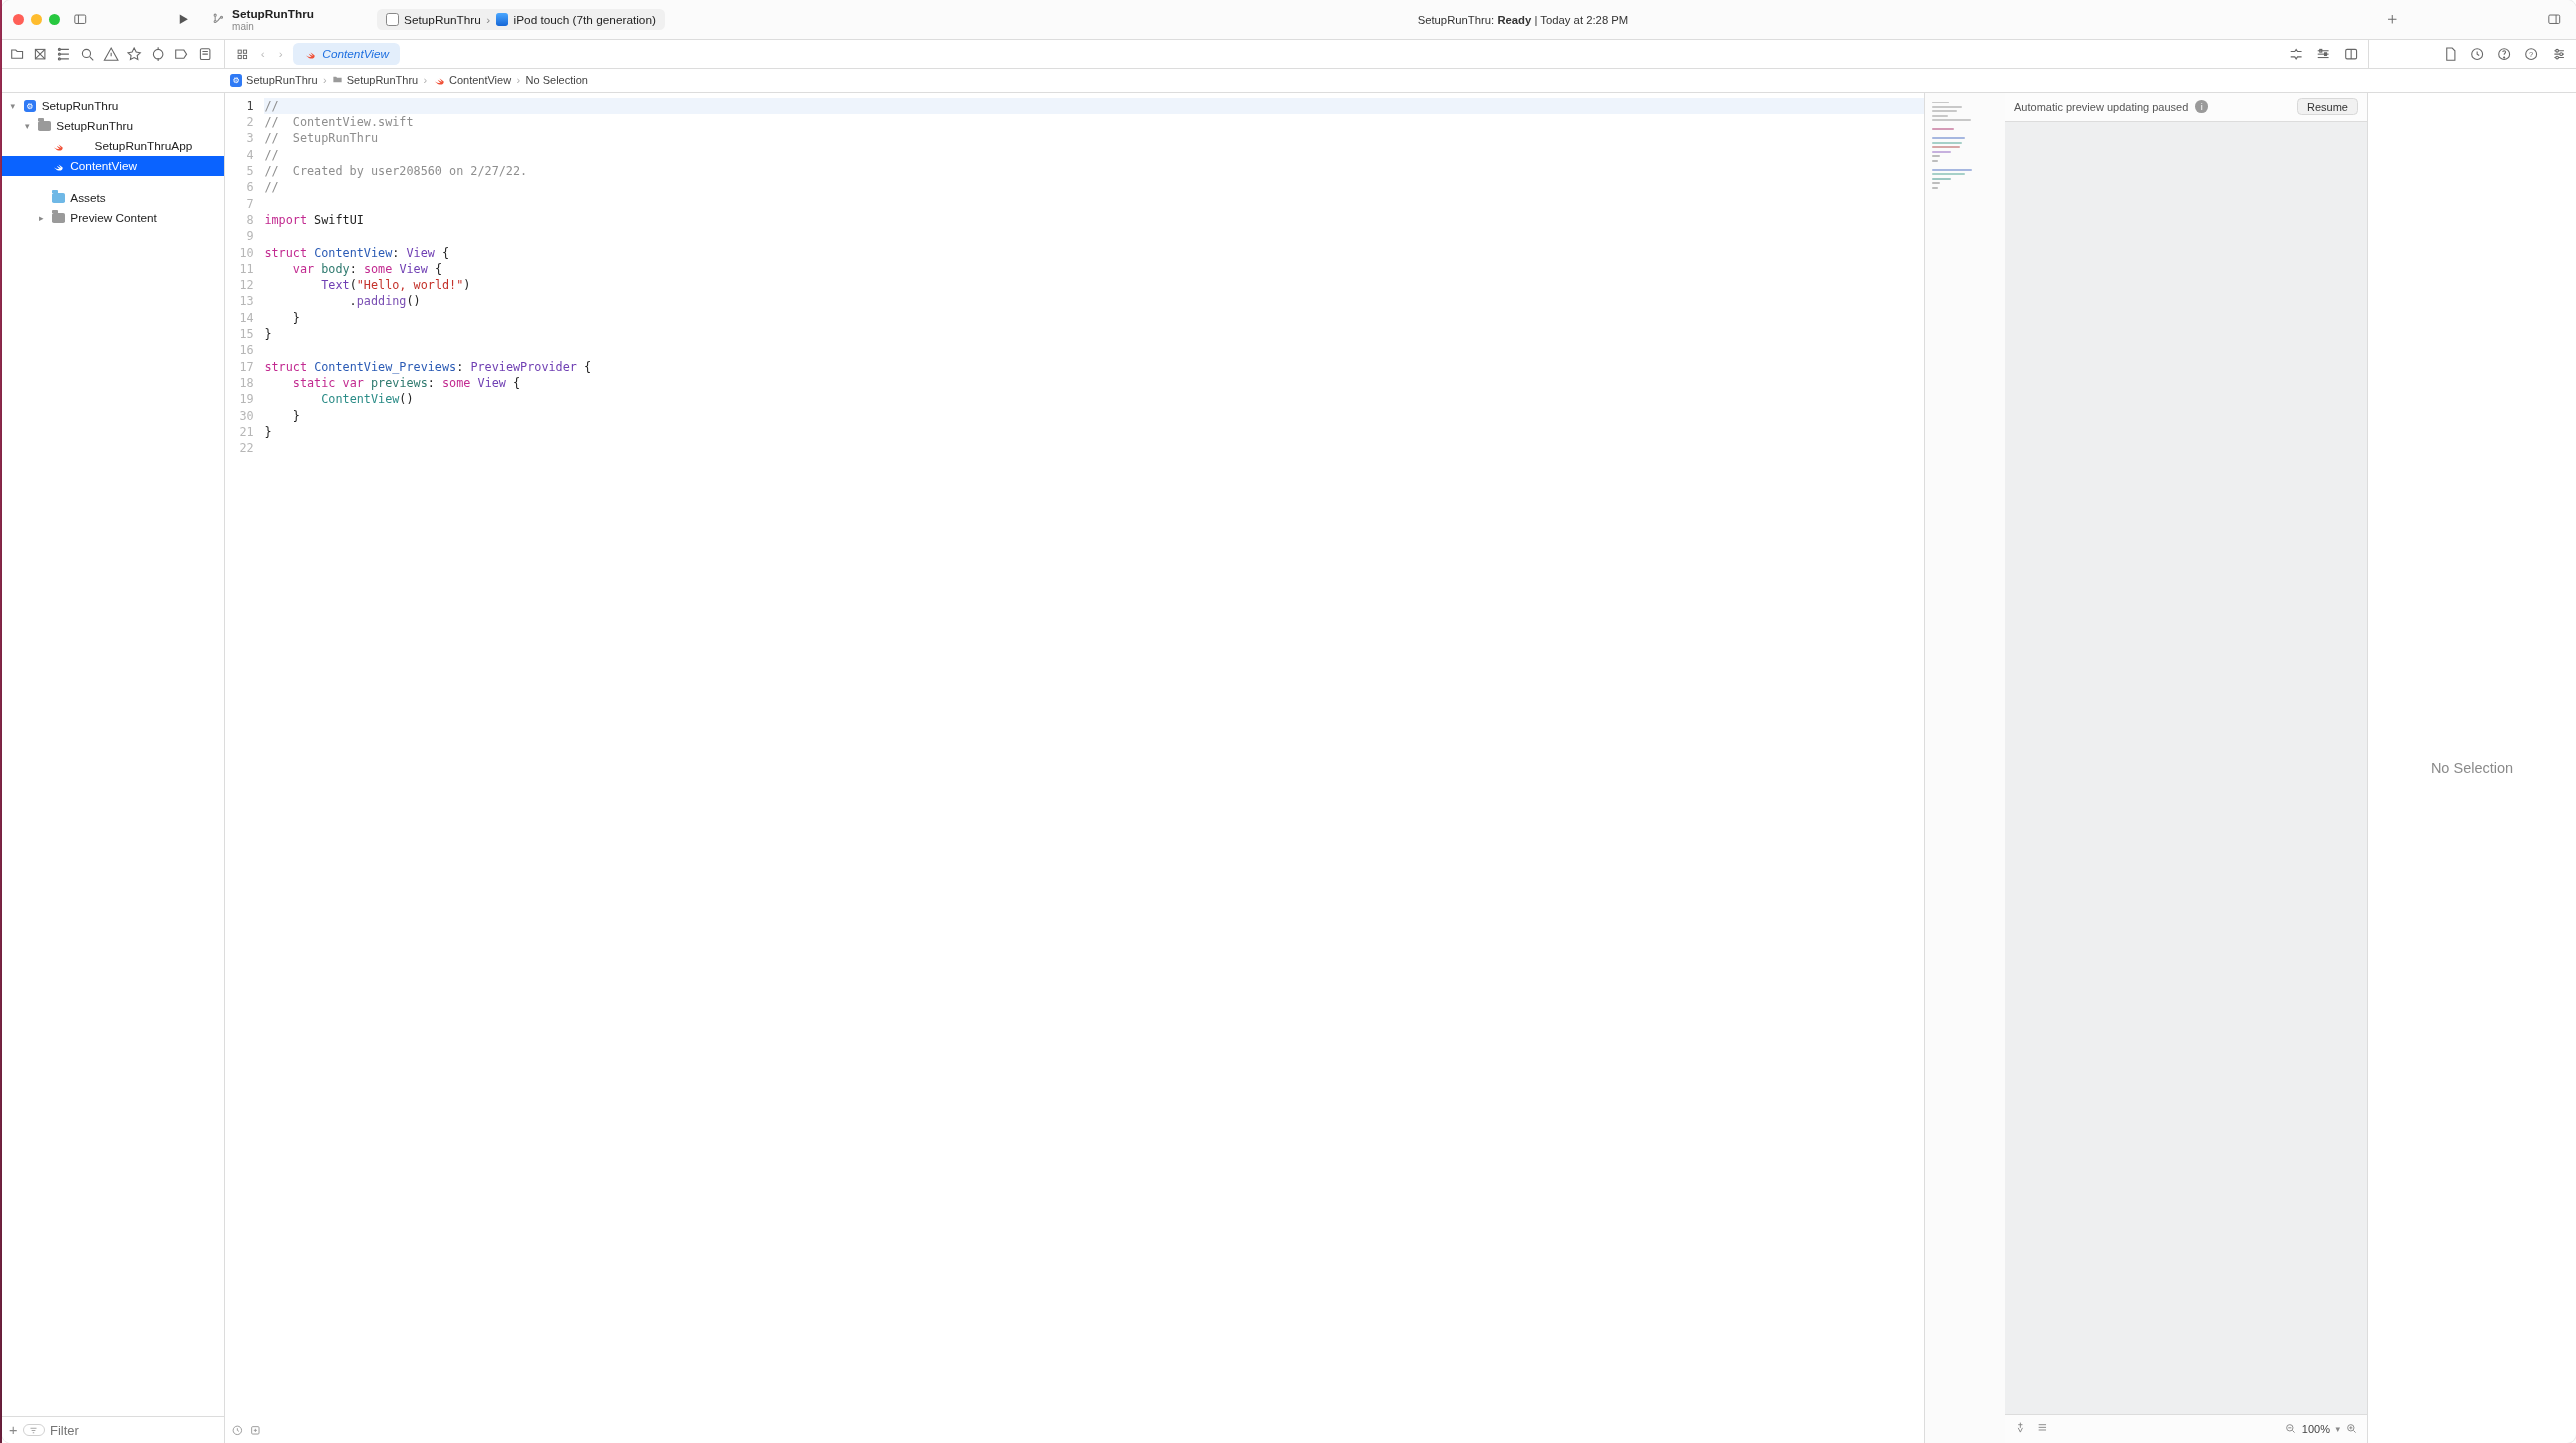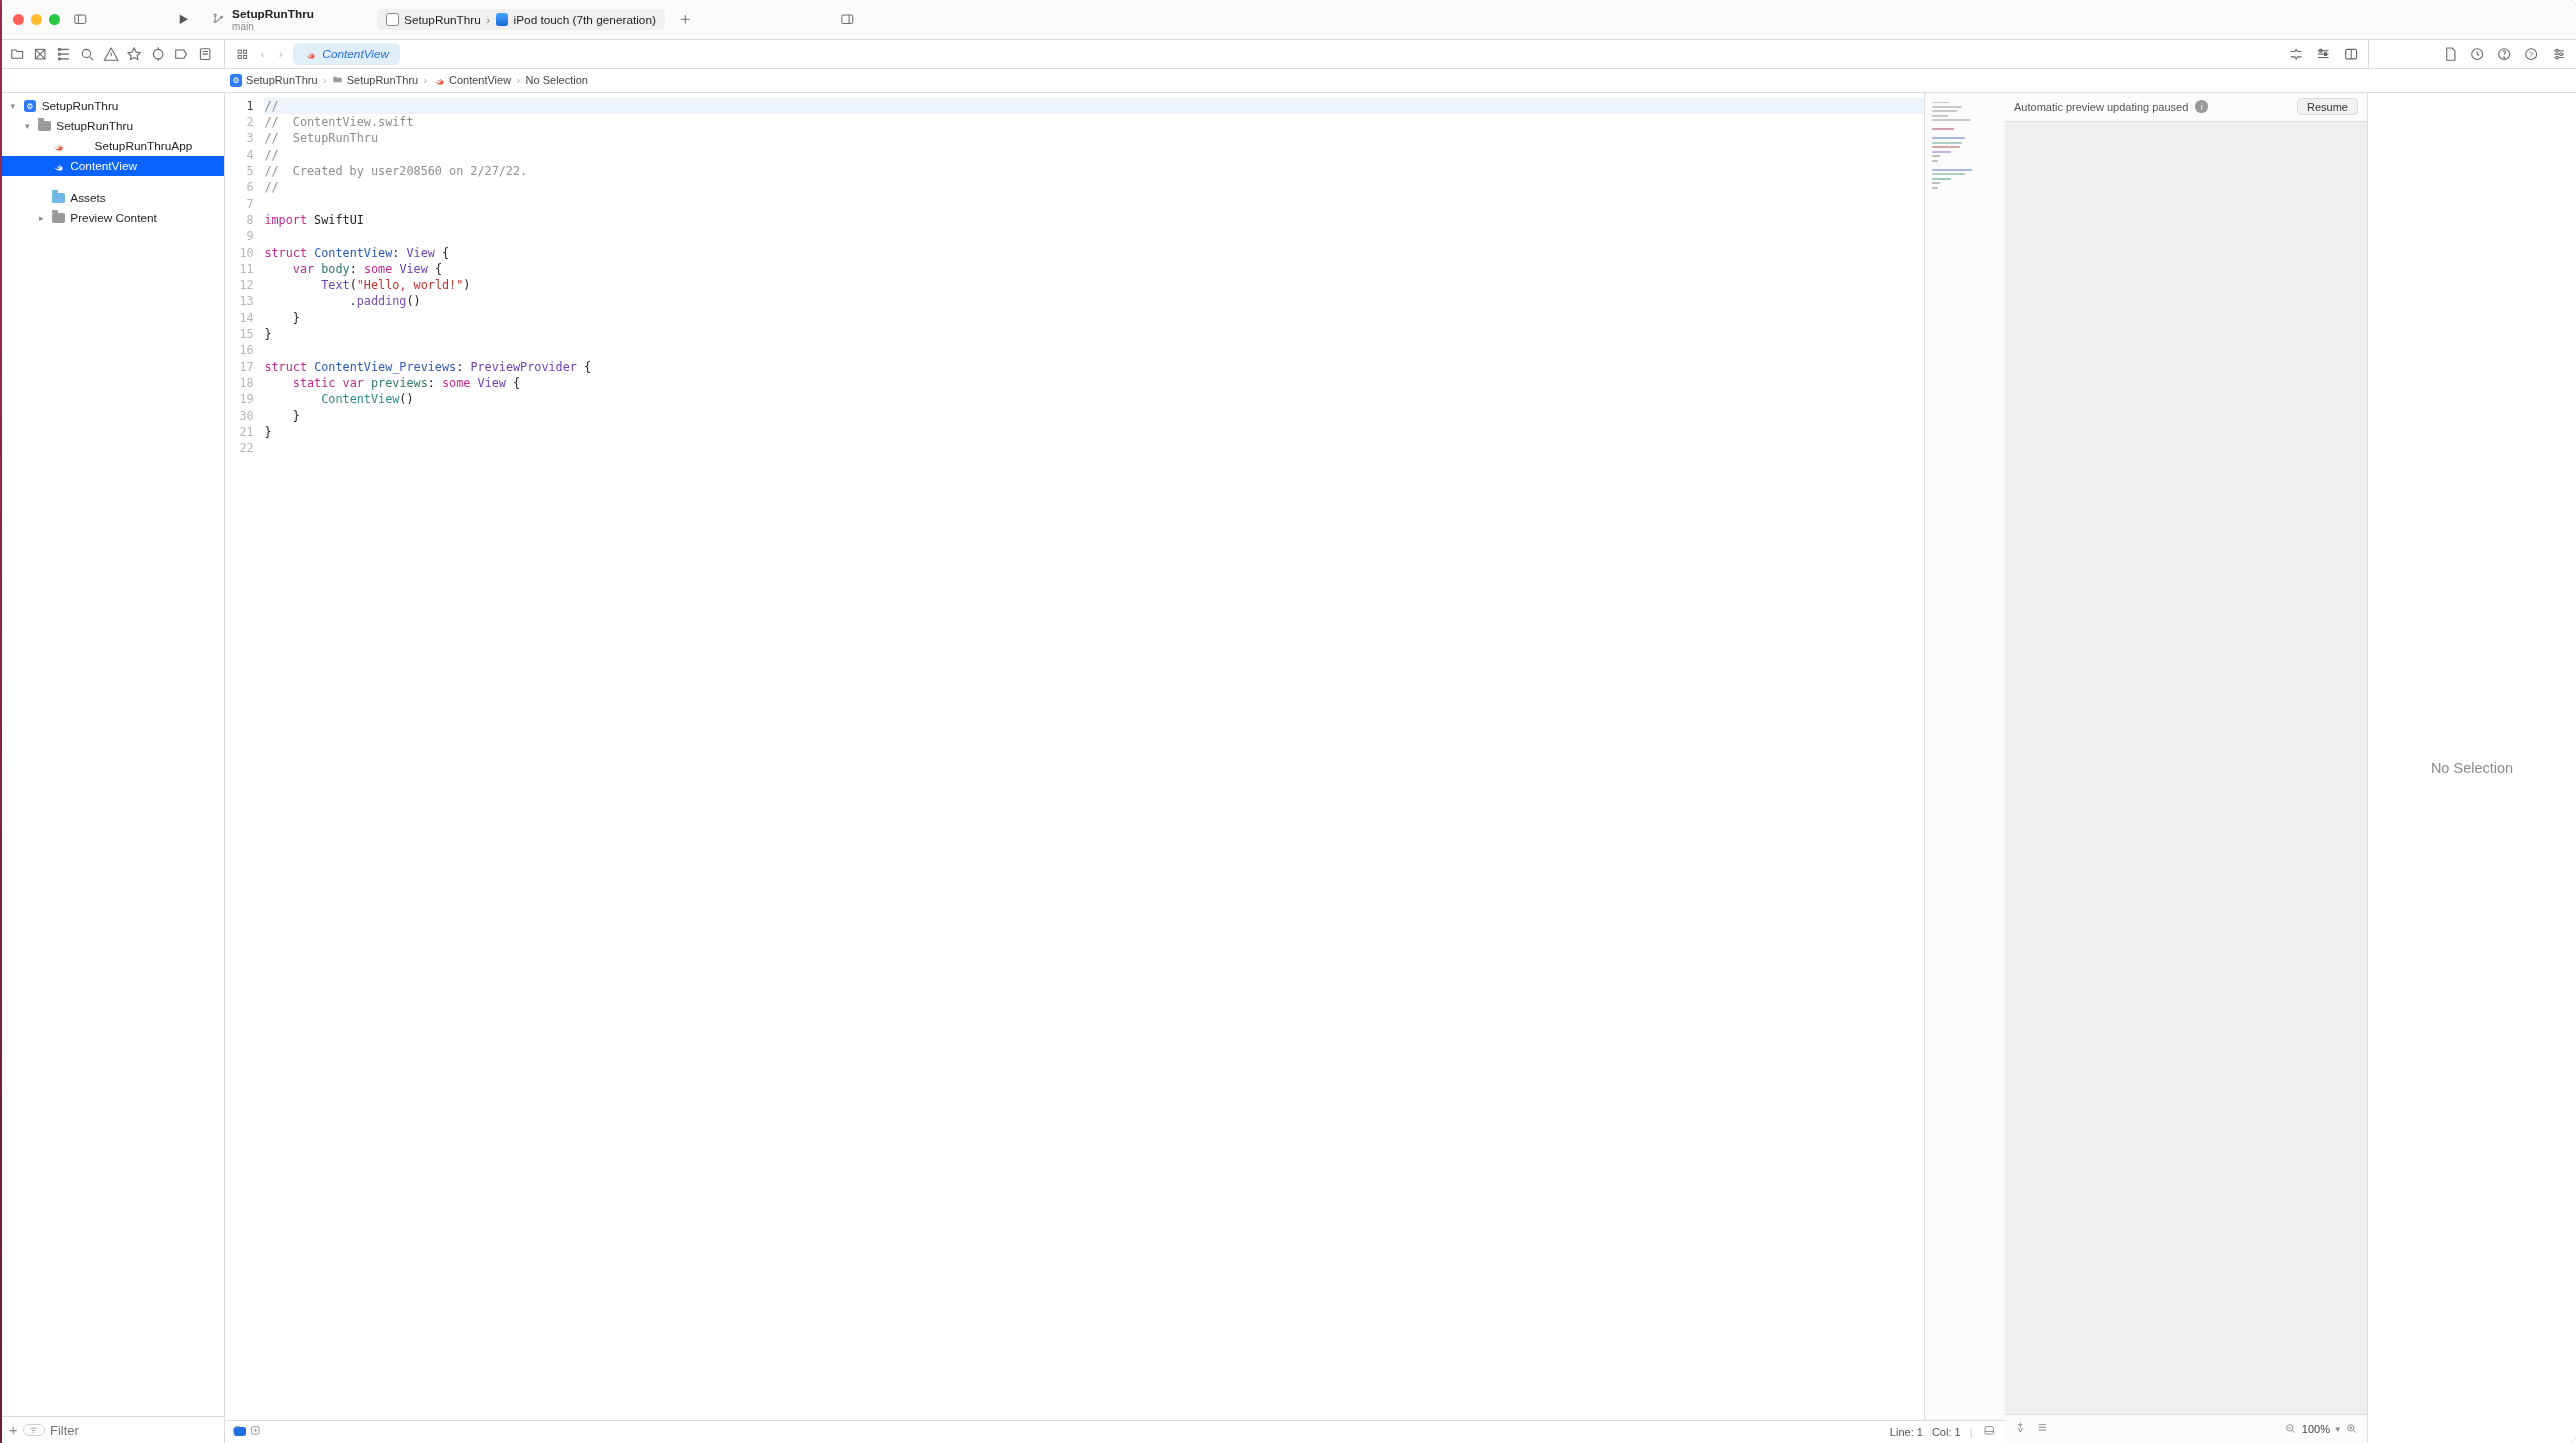--- a/index.html
+++ b/index.html
@@ -181,20 +181,26 @@
     </div>
 
     <div class="scheme-pill">
       <span class="mini-app"></span>
       <span>SetupRunThru</span>
       <span class="chev">›</span>
       <span class="dev-ico"></span>
       <span>iPod touch (7th generation)</span>
     </div>
 
+    <div class="status-center">
+      <span>SetupRunThru:</span>
+      <b>Ready</b>
+      <span> | </span>
+      <span>Today at 2:28 PM</span>
+    </div>
 
     <div class="right-tools">
       <div class="tbtn">
         <svg viewBox="0 0 24 24">
             <line x1="12" y1="5" x2="12" y2="19"></line>
             <line x1="5" y1="12" x2="19" y2="12"></line>
           </svg>
       </div>
       <div style="width:118px"></div>
       <div class="tbtn">
@@ -501,31 +507,20 @@
               <span style="background:#bdbdbd;width:10%"></span>
               <span style="background:transparent"></span>
               <span style="background:#a6b7e0;width:72%"></span>
               <span style="background:#a6d0c8;width:60%"></span>
               <span style="background:#9cc7c2;width:35%"></span>
               <span style="background:#bdbdbd;width:15%"></span>
               <span style="background:#bdbdbd;width:10%"></span>
             </div>
           </div>
         </div>
-        <div class="editor-status">
-          <span class="blue-pill"></span>
-          <span class="spacer"></span>
-          <span>Line: 1</span>
-          <span>Col: 1</span>
-          <span style="color:#ccc">|</span>
-          <span><svg width="14.5" height="12.7" viewBox="0 0 24 24" stroke="#888" fill="none" stroke-width="1.8">
-                <rect x="4" y="5" width="16" height="14" rx="2"></rect>
-                <line x1="4" y1="14" x2="20" y2="14"></line>
-              </svg></span>
-        </div>
       </div>
 
       <div class="preview-col">
         <div class="preview-banner">
           <div class="msg">
             <span>Automatic preview updating paused</span>
             <span class="info-dot">i</span>
           </div>
           <button class="resume-btn">Resume</button>
         </div>

